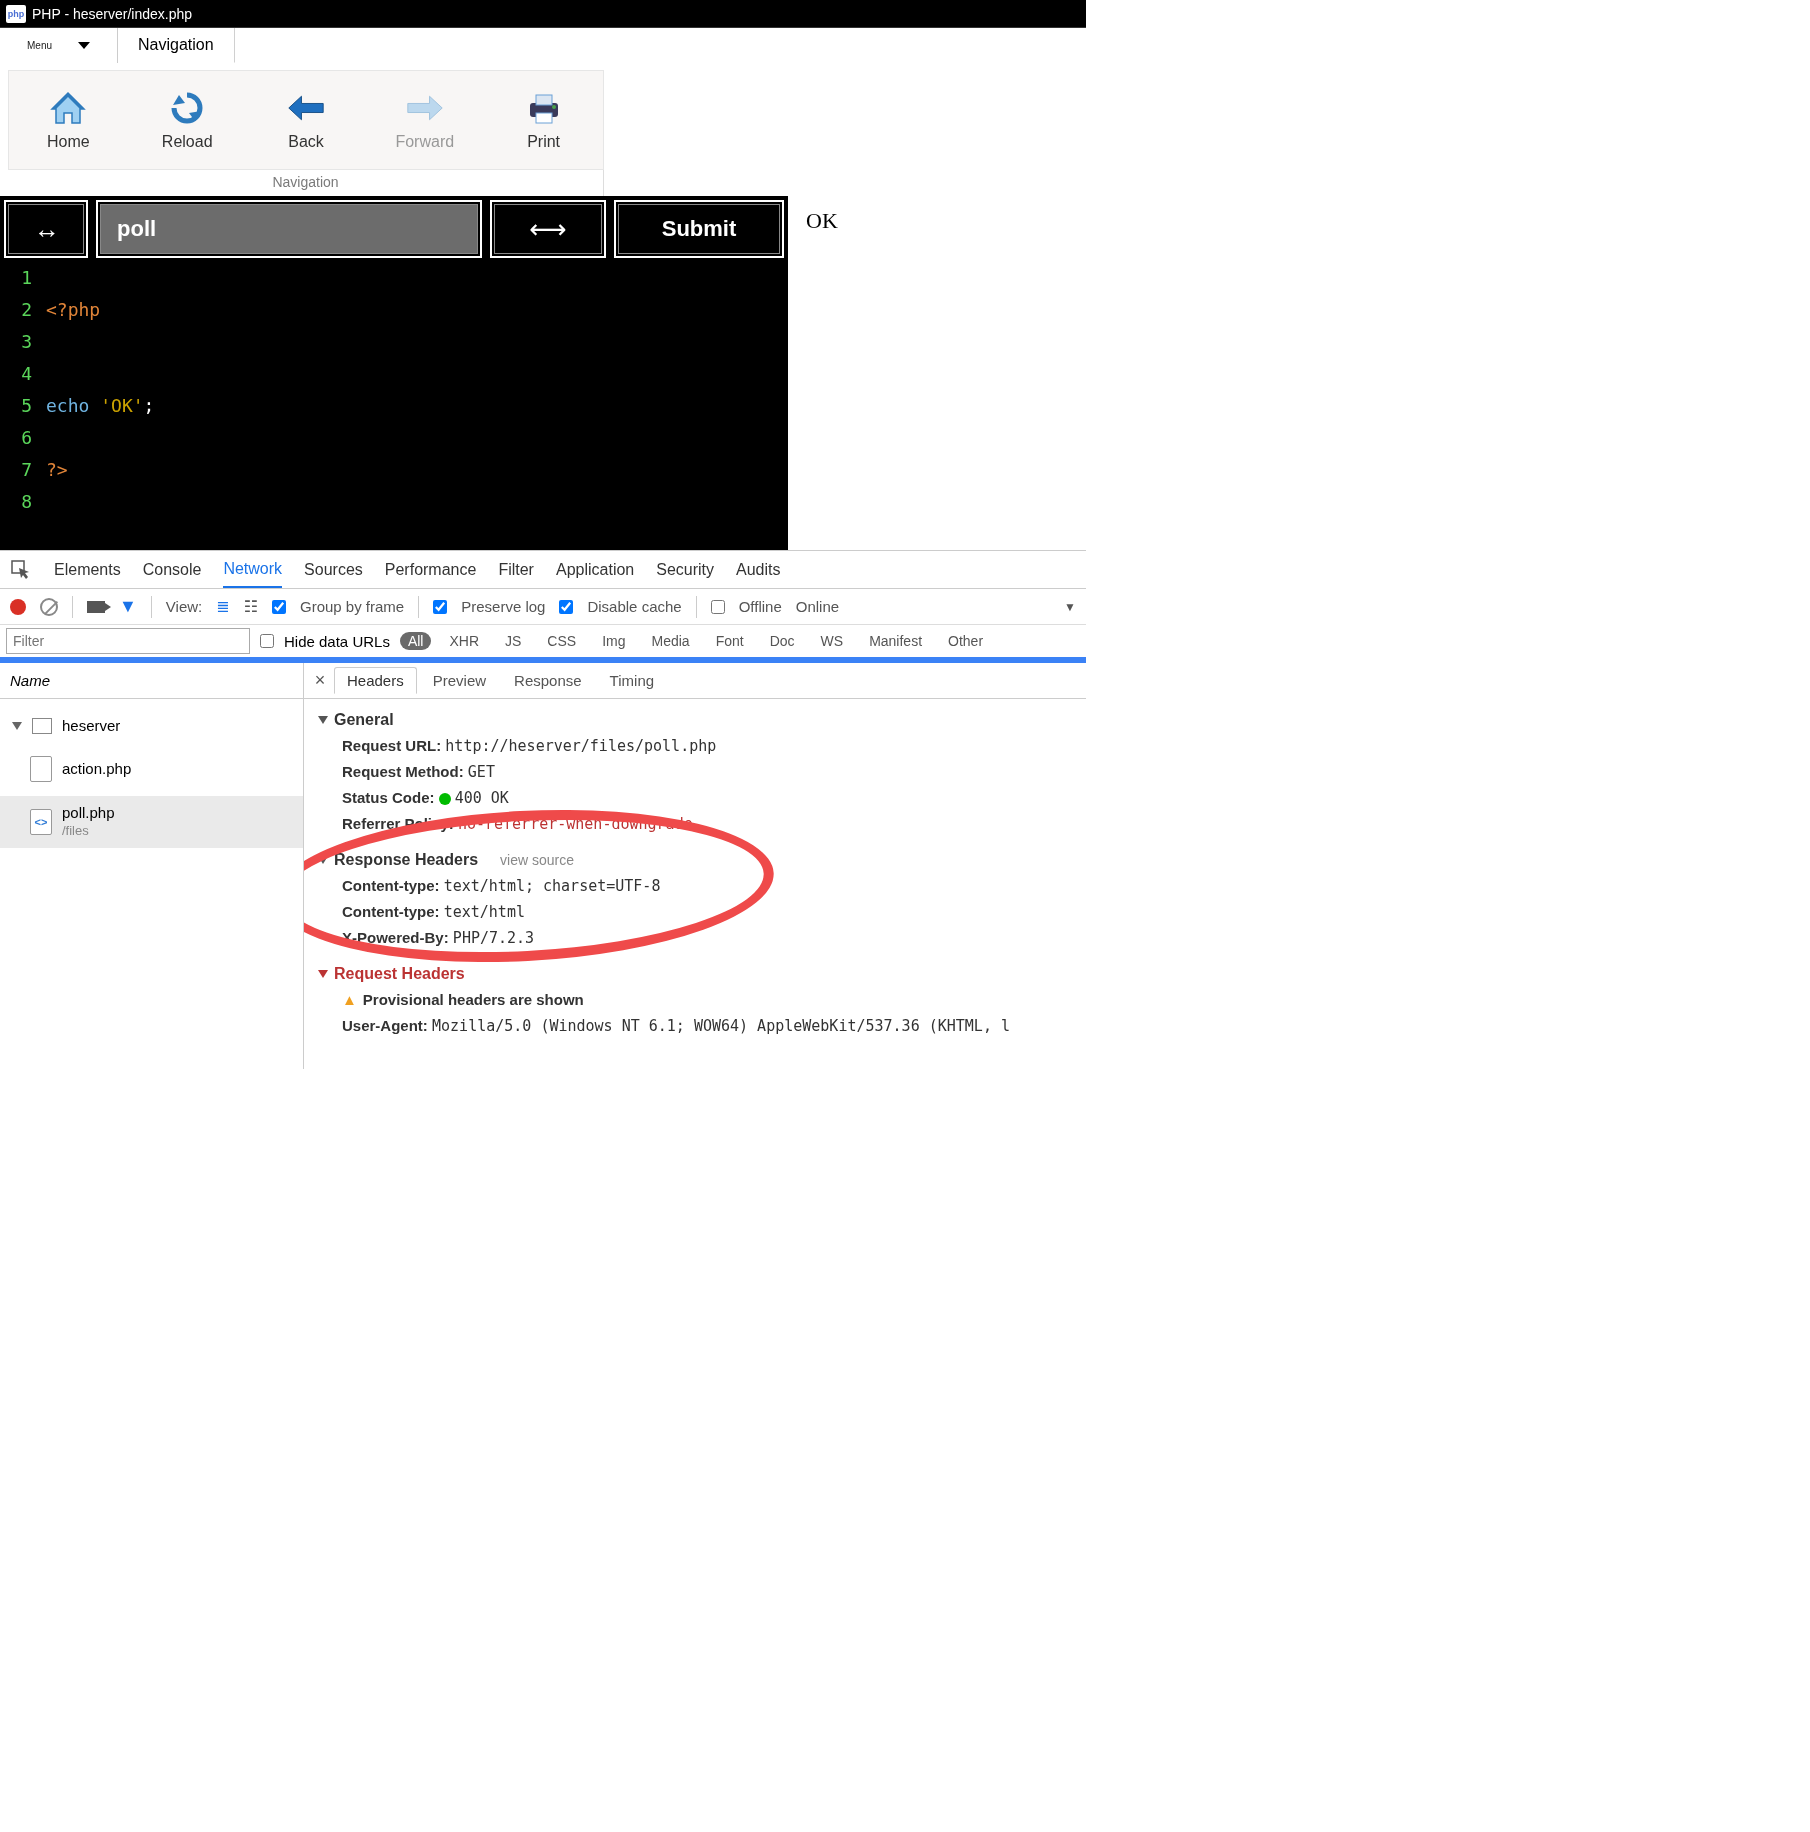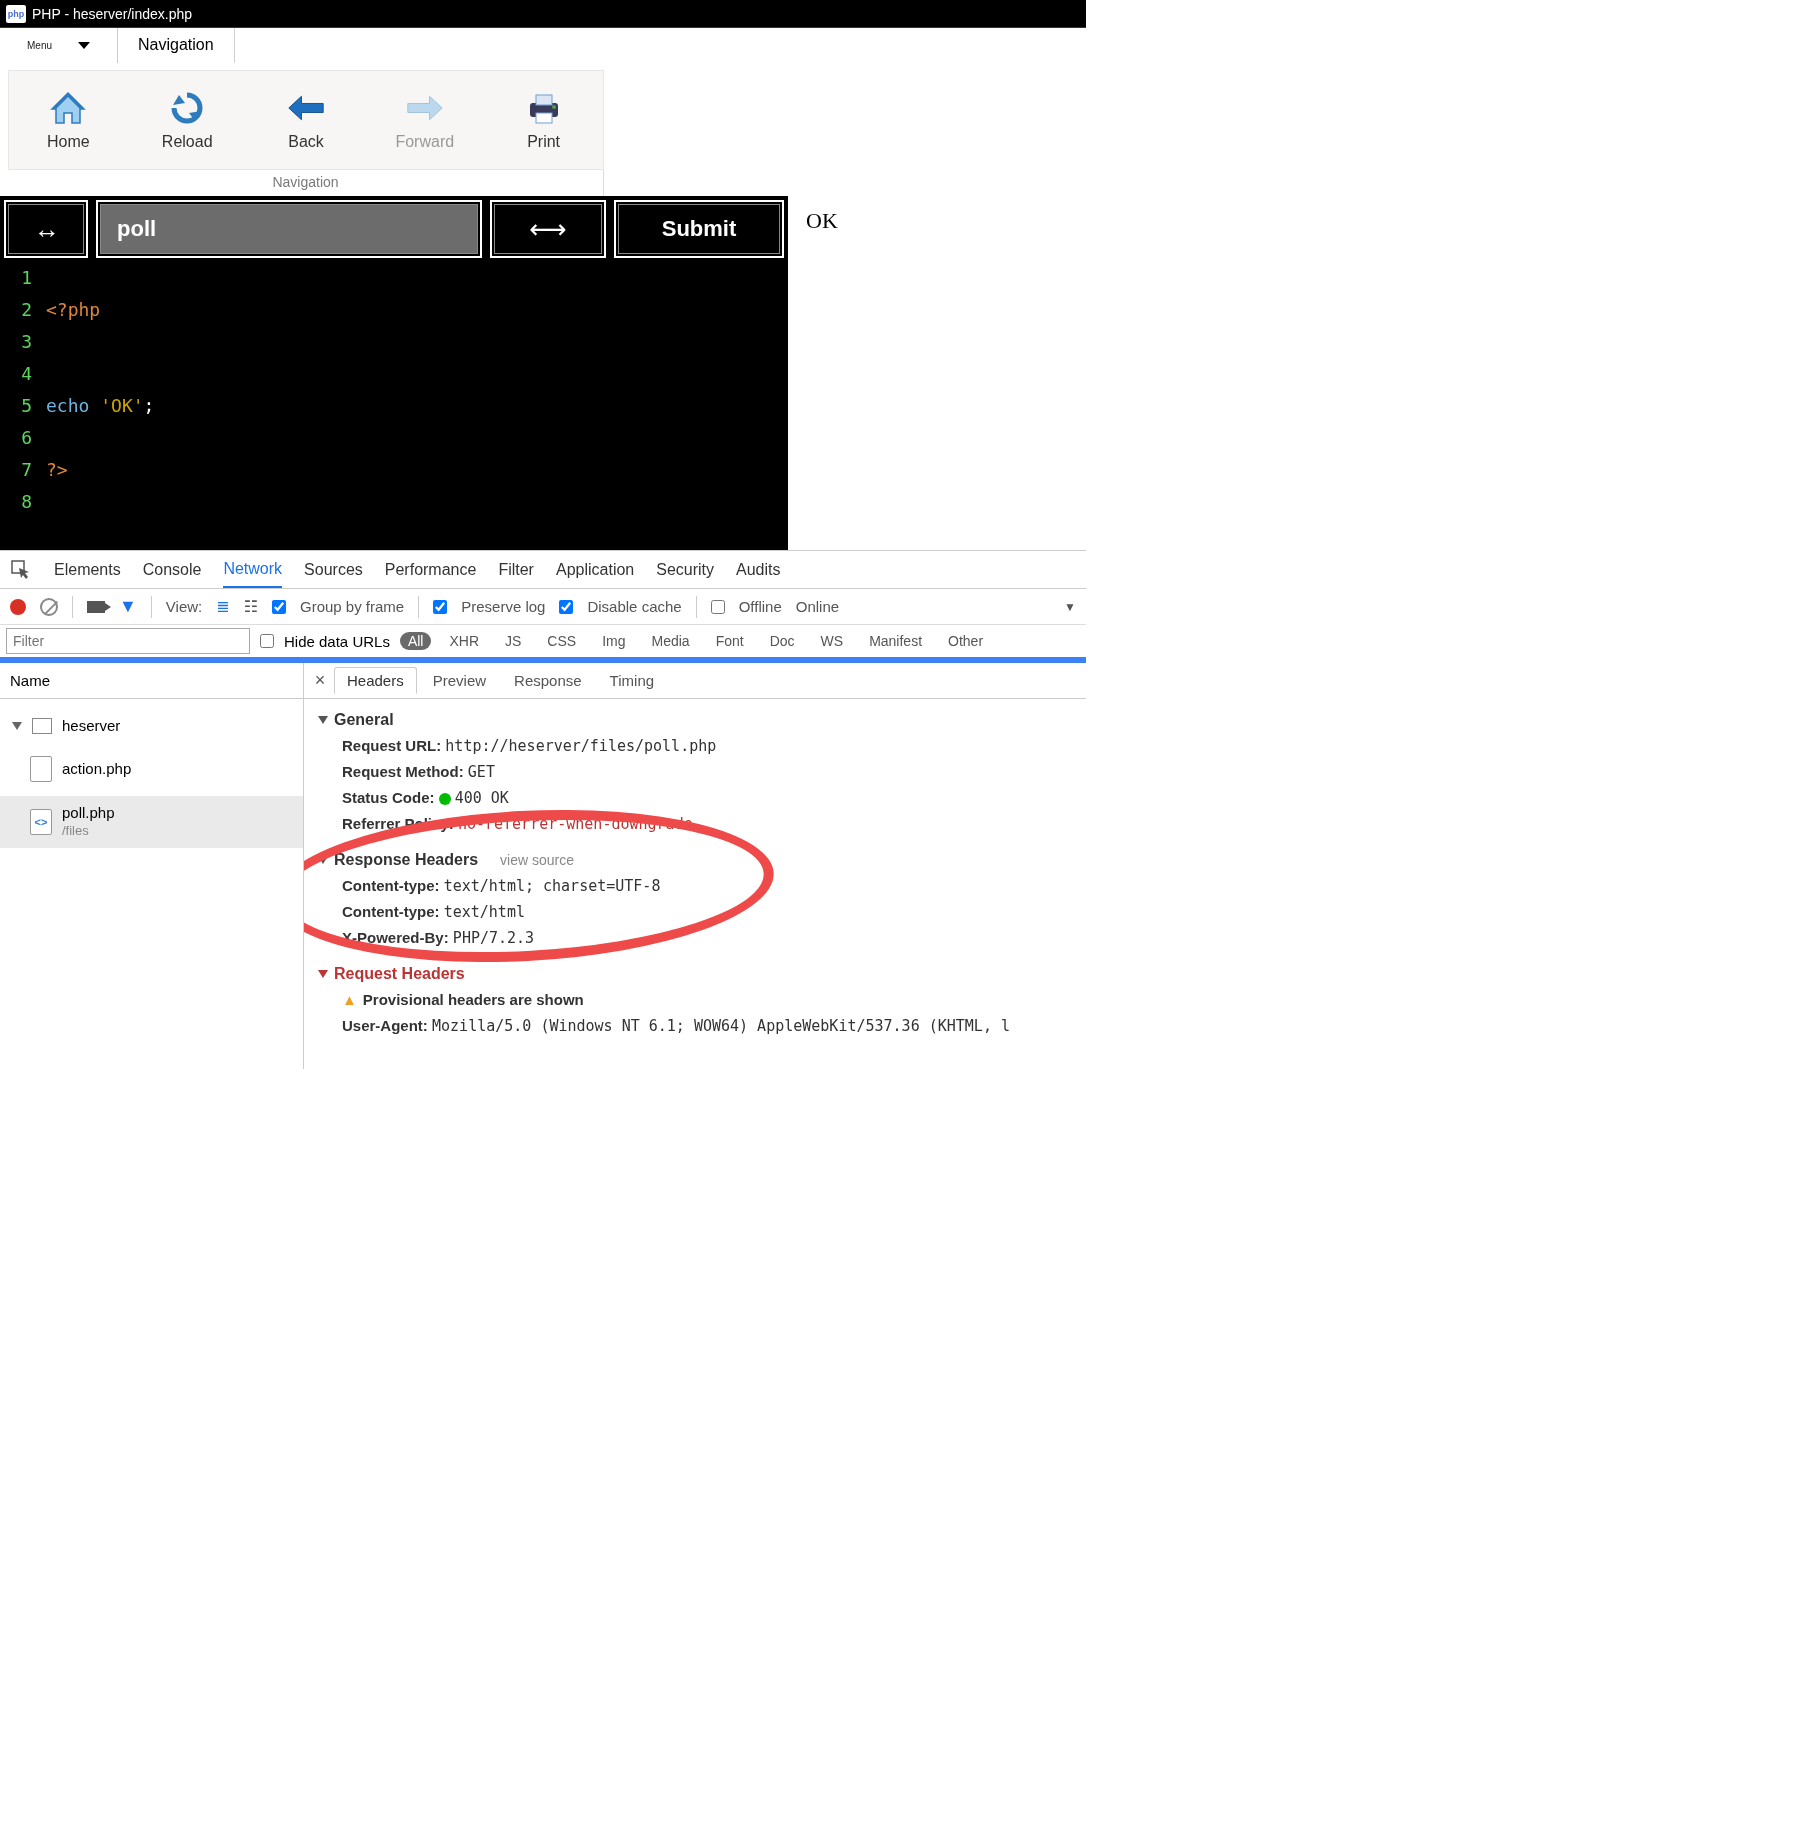--- a/index.html
+++ b/index.html
@@ -67,21 +67,21 @@
   .view-tree { color:#555; font-size:16px; }
   .chk { width: 14px; height: 14px; }
 
   .dt-filter { height: 38px; display: flex; align-items: center; gap: 10px; padding: 4px 6px; border-bottom: 6px solid #3b82f6; font-size: 15px; }
   .dt-filter input.finput { width: 244px; height: 26px; border: 1px solid #aaa; padding: 2px 6px; font-size: 14px; }
   .pill { padding: 1px 8px; border-radius: 10px; color: #555; font-size: 14px; cursor: pointer; }
   .pill.on { background: #6a6a6a; color: #fff; }
 
   .dt-body { display: flex; height: 406px; }
   .dt-tree { width: 304px; border-right: 1px solid #ccc; }
-  .dt-tree-head { height: 36px; display:flex; align-items:center; padding: 0 10px; border-bottom: 1px solid #ccc; font-size: 15px; }
+  .dt-tree-head { height: 36px; display:flex; align-items:center; padding: 0 10px; border-bottom: 1px solid #ccc; font-size: 15px; font-style: italic; }
   .tree-row { display: flex; align-items: center; gap: 10px; padding: 8px 10px 8px 12px; font-size: 15px; cursor: pointer; }
   .tree-row.sel { background: #eaeaea; }
   .tri { width: 0; height: 0; border-left: 5px solid transparent; border-right: 5px solid transparent; border-top: 8px solid #666; }
   .file-icon { width: 22px; height: 26px; border: 1px solid #999; background: #fff; border-radius: 2px; display:flex; align-items:center; justify-content:center; font-size:11px; color:#2e7bd6; font-weight:bold; }
   .folder-icon { width: 20px; height: 16px; border: 1px solid #888; background:#fff; }
   .tree-row .meta { display:flex; flex-direction:column; line-height:18px; }
   .tree-row .meta .sub { color:#888; font-size:13px; }
 
   .dt-detail { flex:1; display:flex; flex-direction:column; }
   .detail-tabs { height: 36px; display:flex; align-items:center; gap: 4px; border-bottom: 1px solid #ccc; padding-left: 6px; }

